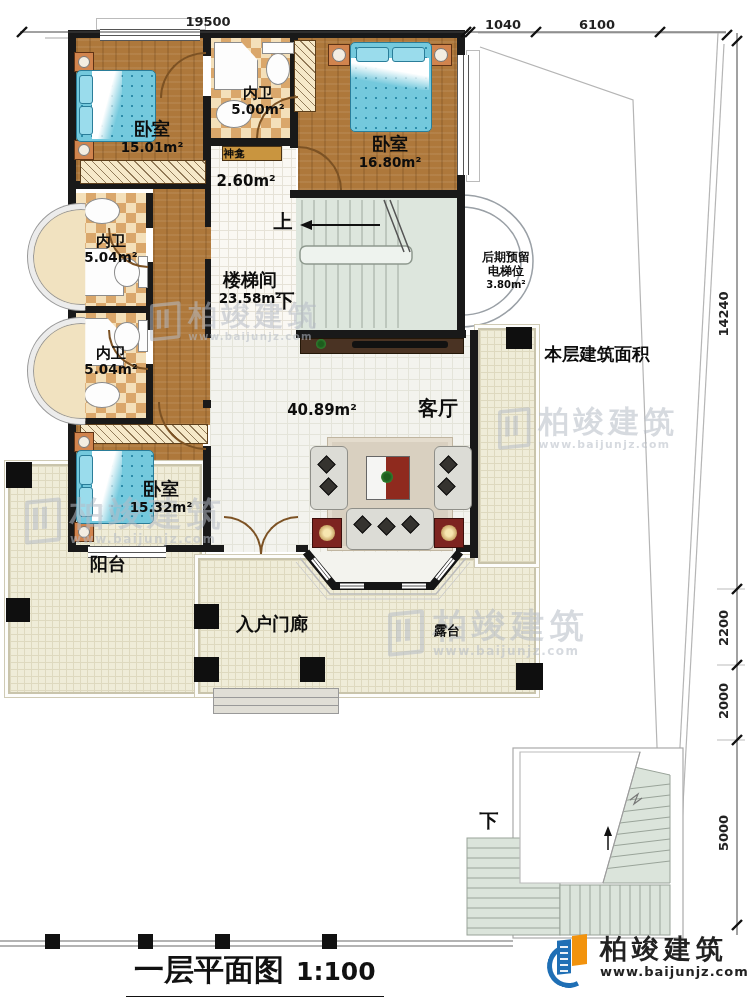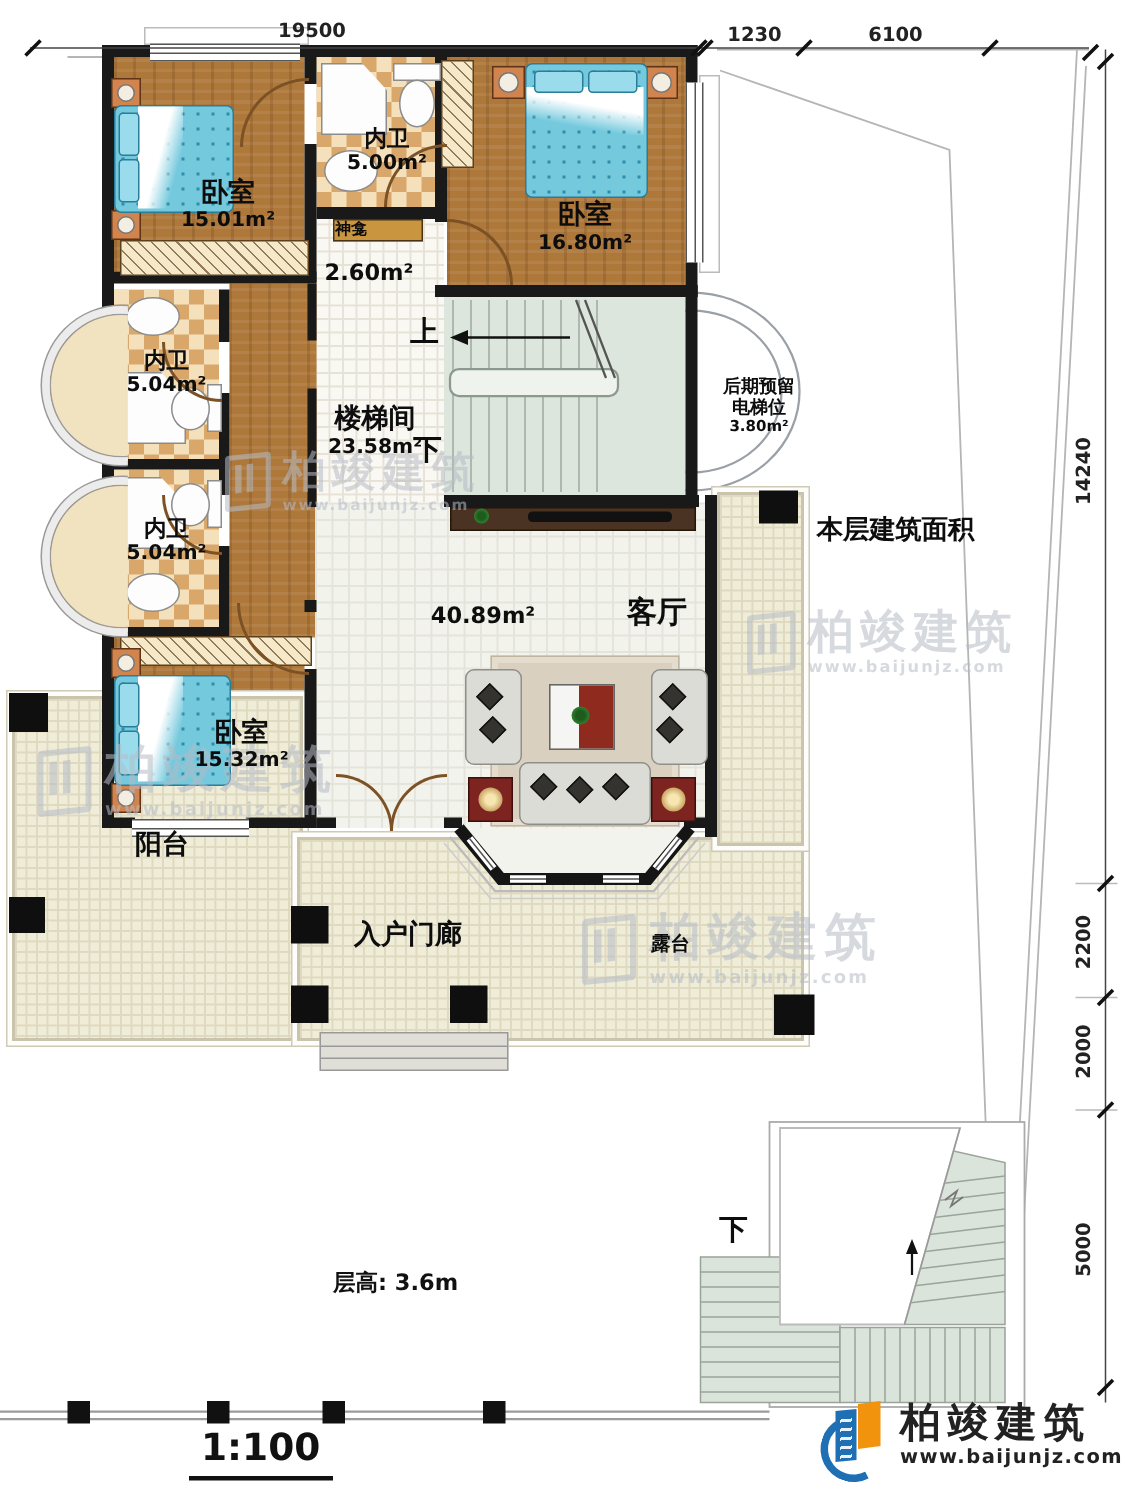--- a/index.html
+++ b/index.html
@@ -360,21 +360,21 @@
   <div class="rlabel" style="left:506px;top:271px">
     <div class="l-small">后期预留</div>
     <div class="l-small">电梯位</div>
     <div style="font-size:10px;font-weight:700">3.80m²</div>
   </div>
   <div class="rlabel l-updown" style="left:283px;top:222px">上</div>
   <div class="rlabel l-updown" style="left:285px;top:301px">下</div>
   <div class="rlabel l-updown" style="left:489px;top:821px">下</div>
 
   <div class="dim" style="left:208px;top:21px">19500</div>
-  <div class="dim" style="left:503px;top:24px">1230</div>
+  <div class="dim" style="left:503px;top:24px">1040</div>
   <div class="dim" style="left:597px;top:24px">6100</div>
   <div class="dim rot" style="left:723px;top:314px">14240</div>
   <div class="dim rot" style="left:723px;top:628px">2200</div>
   <div class="dim rot" style="left:723px;top:701px">2000</div>
   <div class="dim rot" style="left:723px;top:833px">5000</div>
 
   <div class="wm" style="left:150px;top:300px;transform:scale(.85);transform-origin:left top">
     <div class="wm-icon"></div>
     <div>
       <div class="wm-cn">柏竣建筑</div>
@@ -397,24 +397,24 @@
   </div>
   <div class="wm" style="left:388px;top:608px">
     <div class="wm-icon"></div>
     <div>
       <div class="wm-cn">柏竣建筑</div>
       <div class="wm-url">www.baijunjz.com</div>
     </div>
   </div>
 
   <div class="stats">
-    <div>层高: 3.6m</div>
   </div>
 
   <div class="titleblock">
+    <span class="title-cn">一层平面图</span>
     <span class="title-scale">1:100</span>
   </div>
 
   <div class="logo">
     <div class="logo-icon">
       <div class="logo-swoosh"></div>
       <div class="logo-b1"></div>
       <div class="logo-b2"></div>
     </div>
     <div class="logo-txt">

